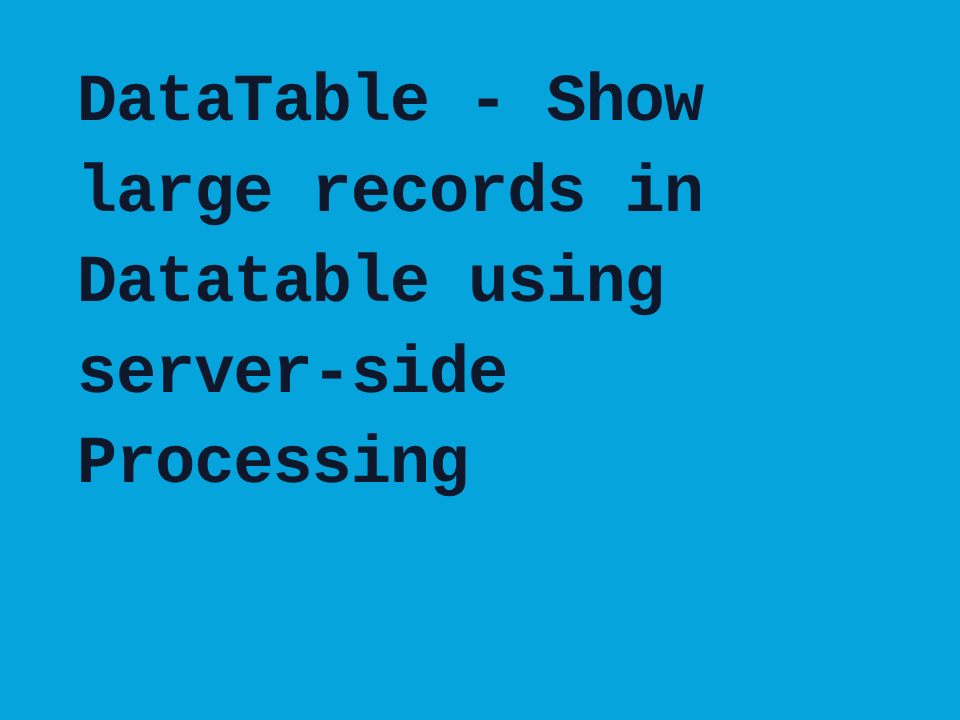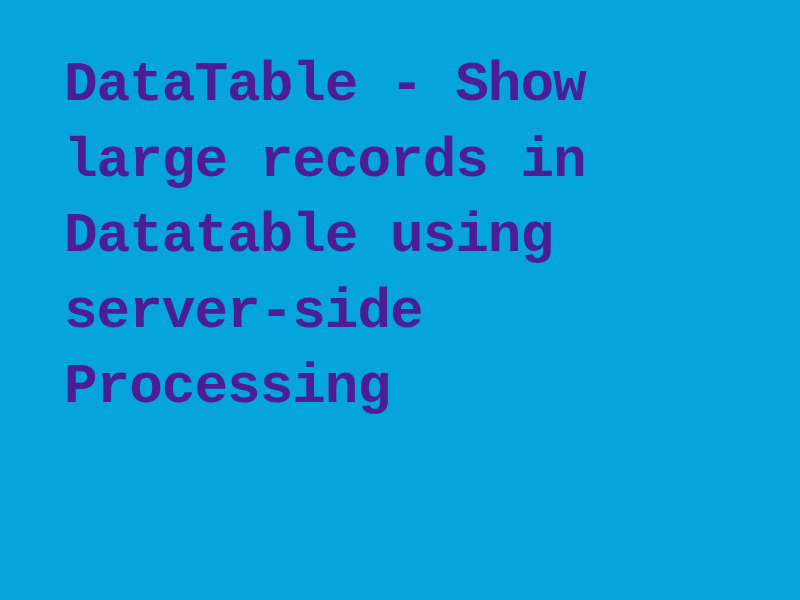--- a/index.html
+++ b/index.html
@@ -13,21 +13,21 @@
       background-color: #05a4dc;
       display: flex;
       align-items: flex-start;
       padding: 48px 64px;
       overflow: hidden;
     }
     .title {
       font-family: 'Consolas', 'Menlo', 'Monaco', 'Courier New', monospace;
       font-size: 56px;
       font-weight: bold;
-      color: #4c1d95;
+      color: #0f172a;
       line-height: 1.35;
       letter-spacing: -1px;
     }
   </style>
 </head>
 <body>
 
 <h1 class="title">DataTable -  Show large records in Datatable using server-side Processing</h1>
 
 </body></html>

